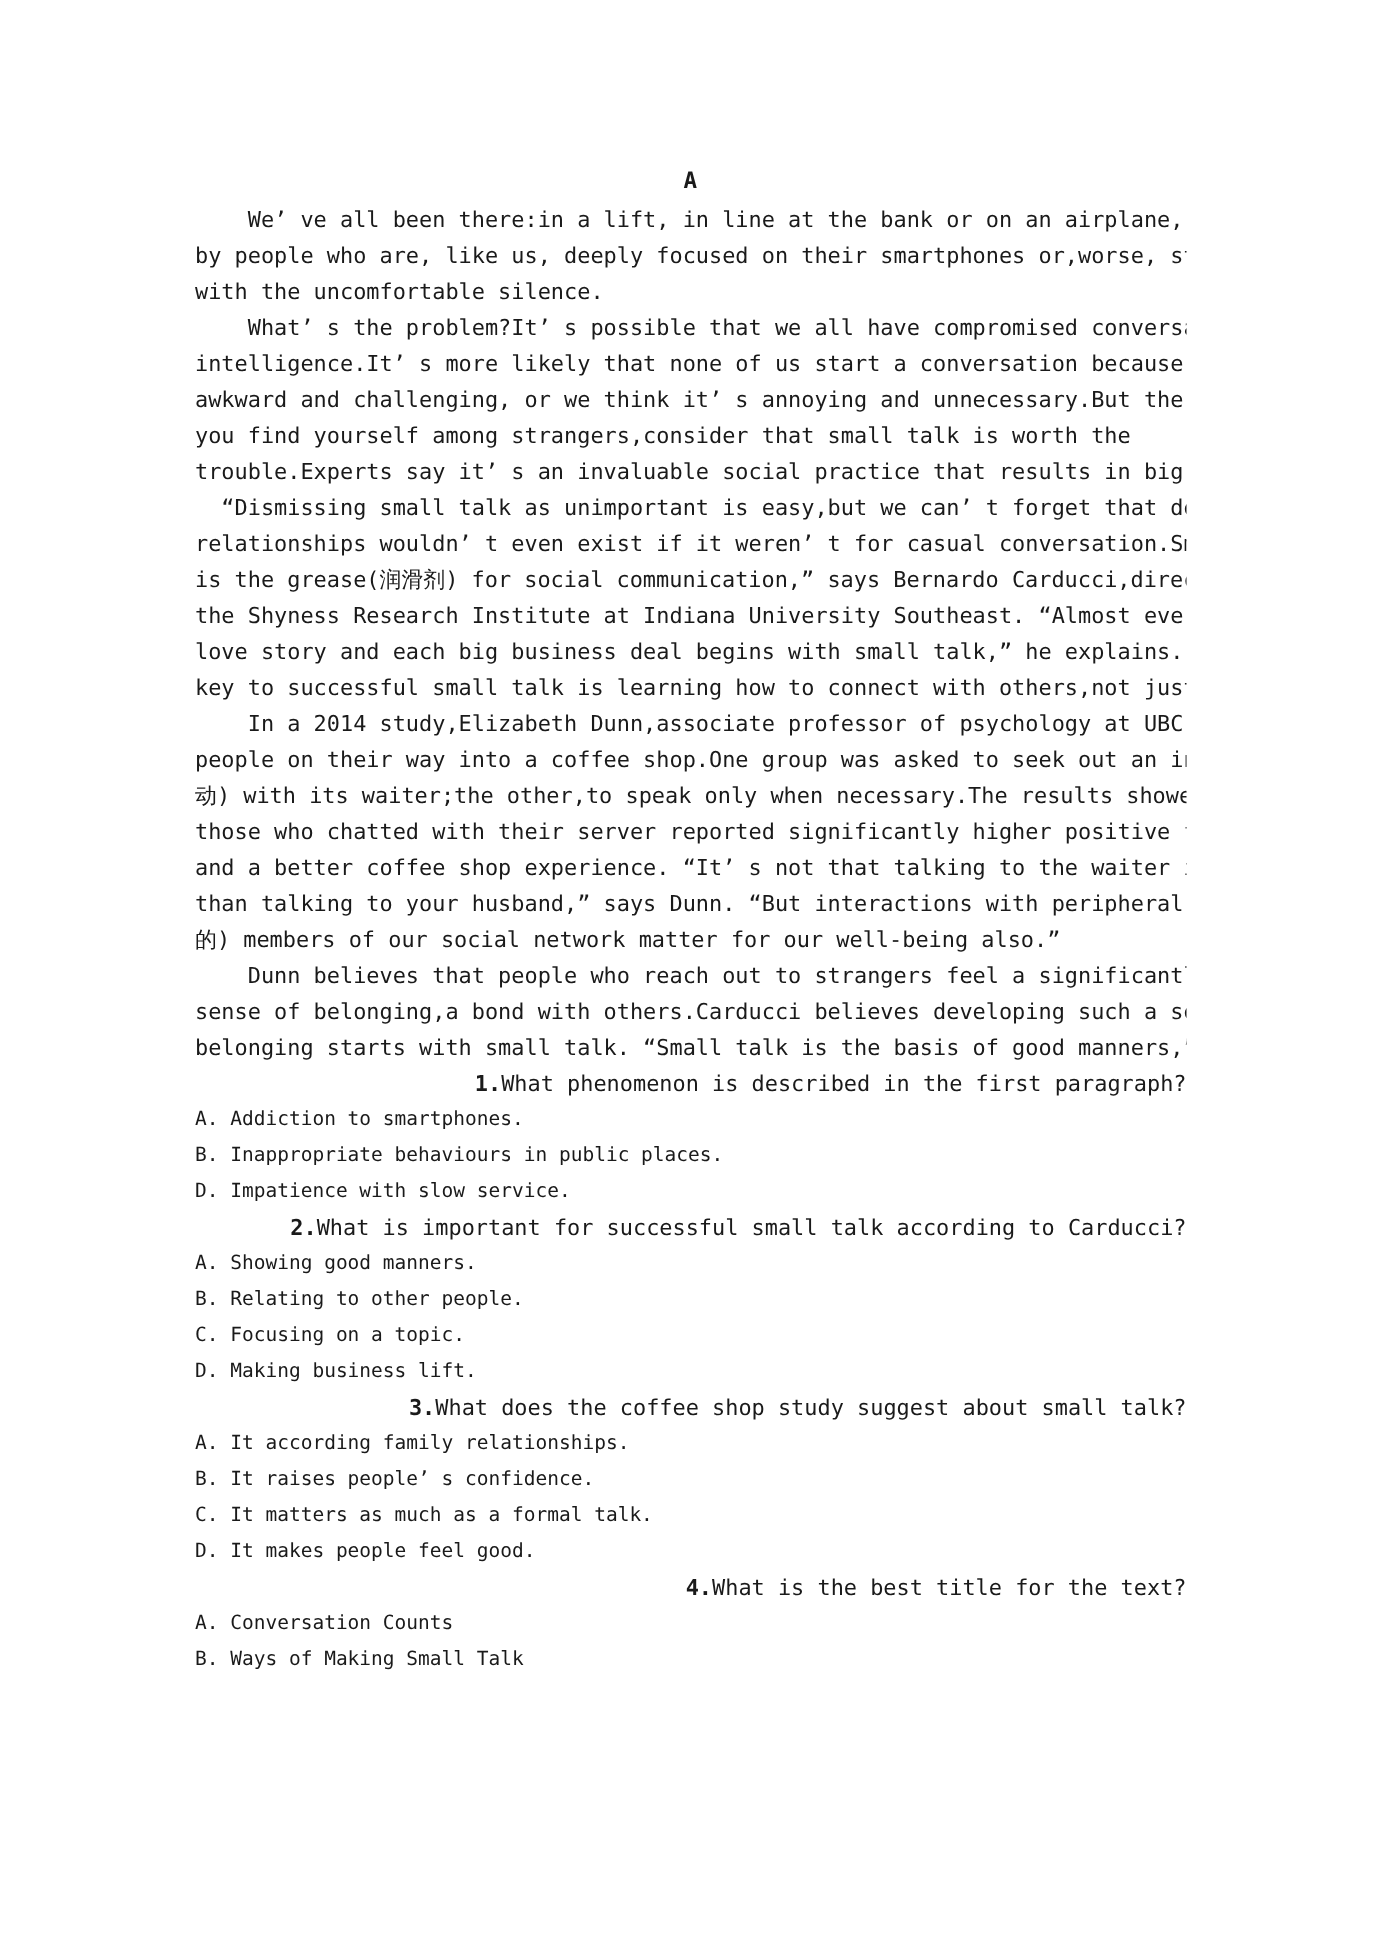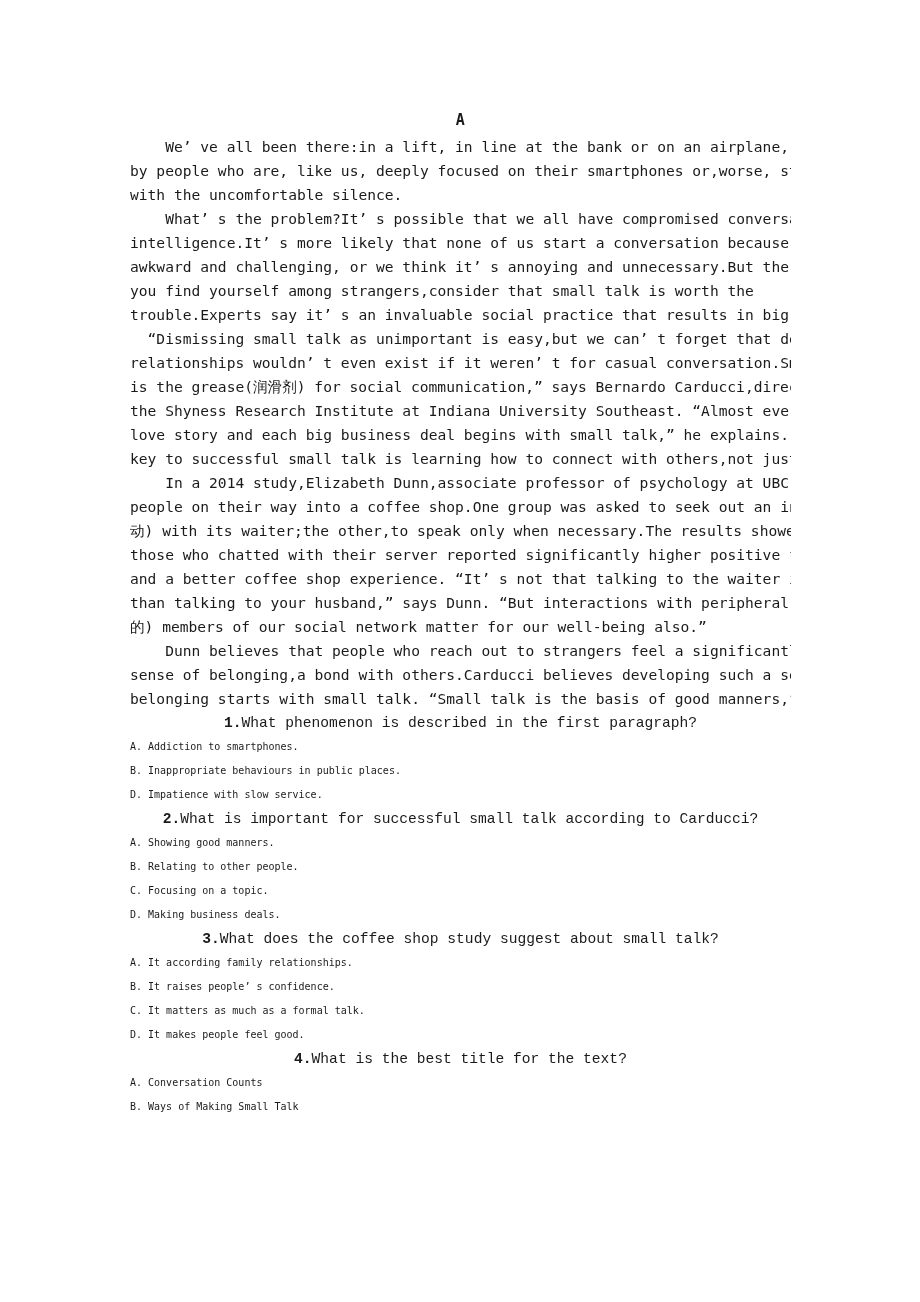--- a/index.html
+++ b/index.html
@@ -54,28 +54,27 @@
   .ln.rag {
     text-align: right;
     text-align-last: left;
   }
 
   .q-line {
     font-size: 14.6px;
     line-height: 24px;
     height: 24px;
     white-space: pre;
-    text-align: center;
-    font-family: Liberation Mono, monospace;
+    text-align: right;
   }
   .q-line .num {
     font-weight: bold;
   }
   .opt-line {
-    font-size: 10px;
+    font-size: 13px;
     line-height: 24px;
     height: 24px;
     white-space: pre;
     text-align: left;
   }
 </style>
 </head>
 <body>
 
 <div id="page">
@@ -115,21 +114,21 @@
           <div class="q-line"><span class="num">1.</span><span>What phenomenon is described in the first paragraph?</span></div>
           <div class="opt-line">A. Addiction to smartphones.</div>
           <div class="opt-line">B. Inappropriate behaviours in public places.</div>
           <div class="opt-line">D. Impatience with slow service.</div>
         </div>
         <div>
           <div class="q-line"><span class="num">2.</span><span>What is important for successful small talk according to Carducci?</span></div>
           <div class="opt-line">A. Showing good manners.</div>
           <div class="opt-line">B. Relating to other people.</div>
           <div class="opt-line">C. Focusing on a topic.</div>
-          <div class="opt-line">D. Making business deals.</div>
+          <div class="opt-line">D. Making business lift.</div>
         </div>
         <div>
           <div class="q-line"><span class="num">3.</span><span>What does the coffee shop study suggest about small talk?</span></div>
           <div class="opt-line">A. It according family relationships.</div>
           <div class="opt-line">B. It raises people’ s confidence.</div>
           <div class="opt-line">C. It matters as much as a formal talk.</div>
           <div class="opt-line">D. It makes people feel good.</div>
         </div>
         <div>
           <div class="q-line"><span class="num">4.</span><span>What is the best title for the text?</span></div>

